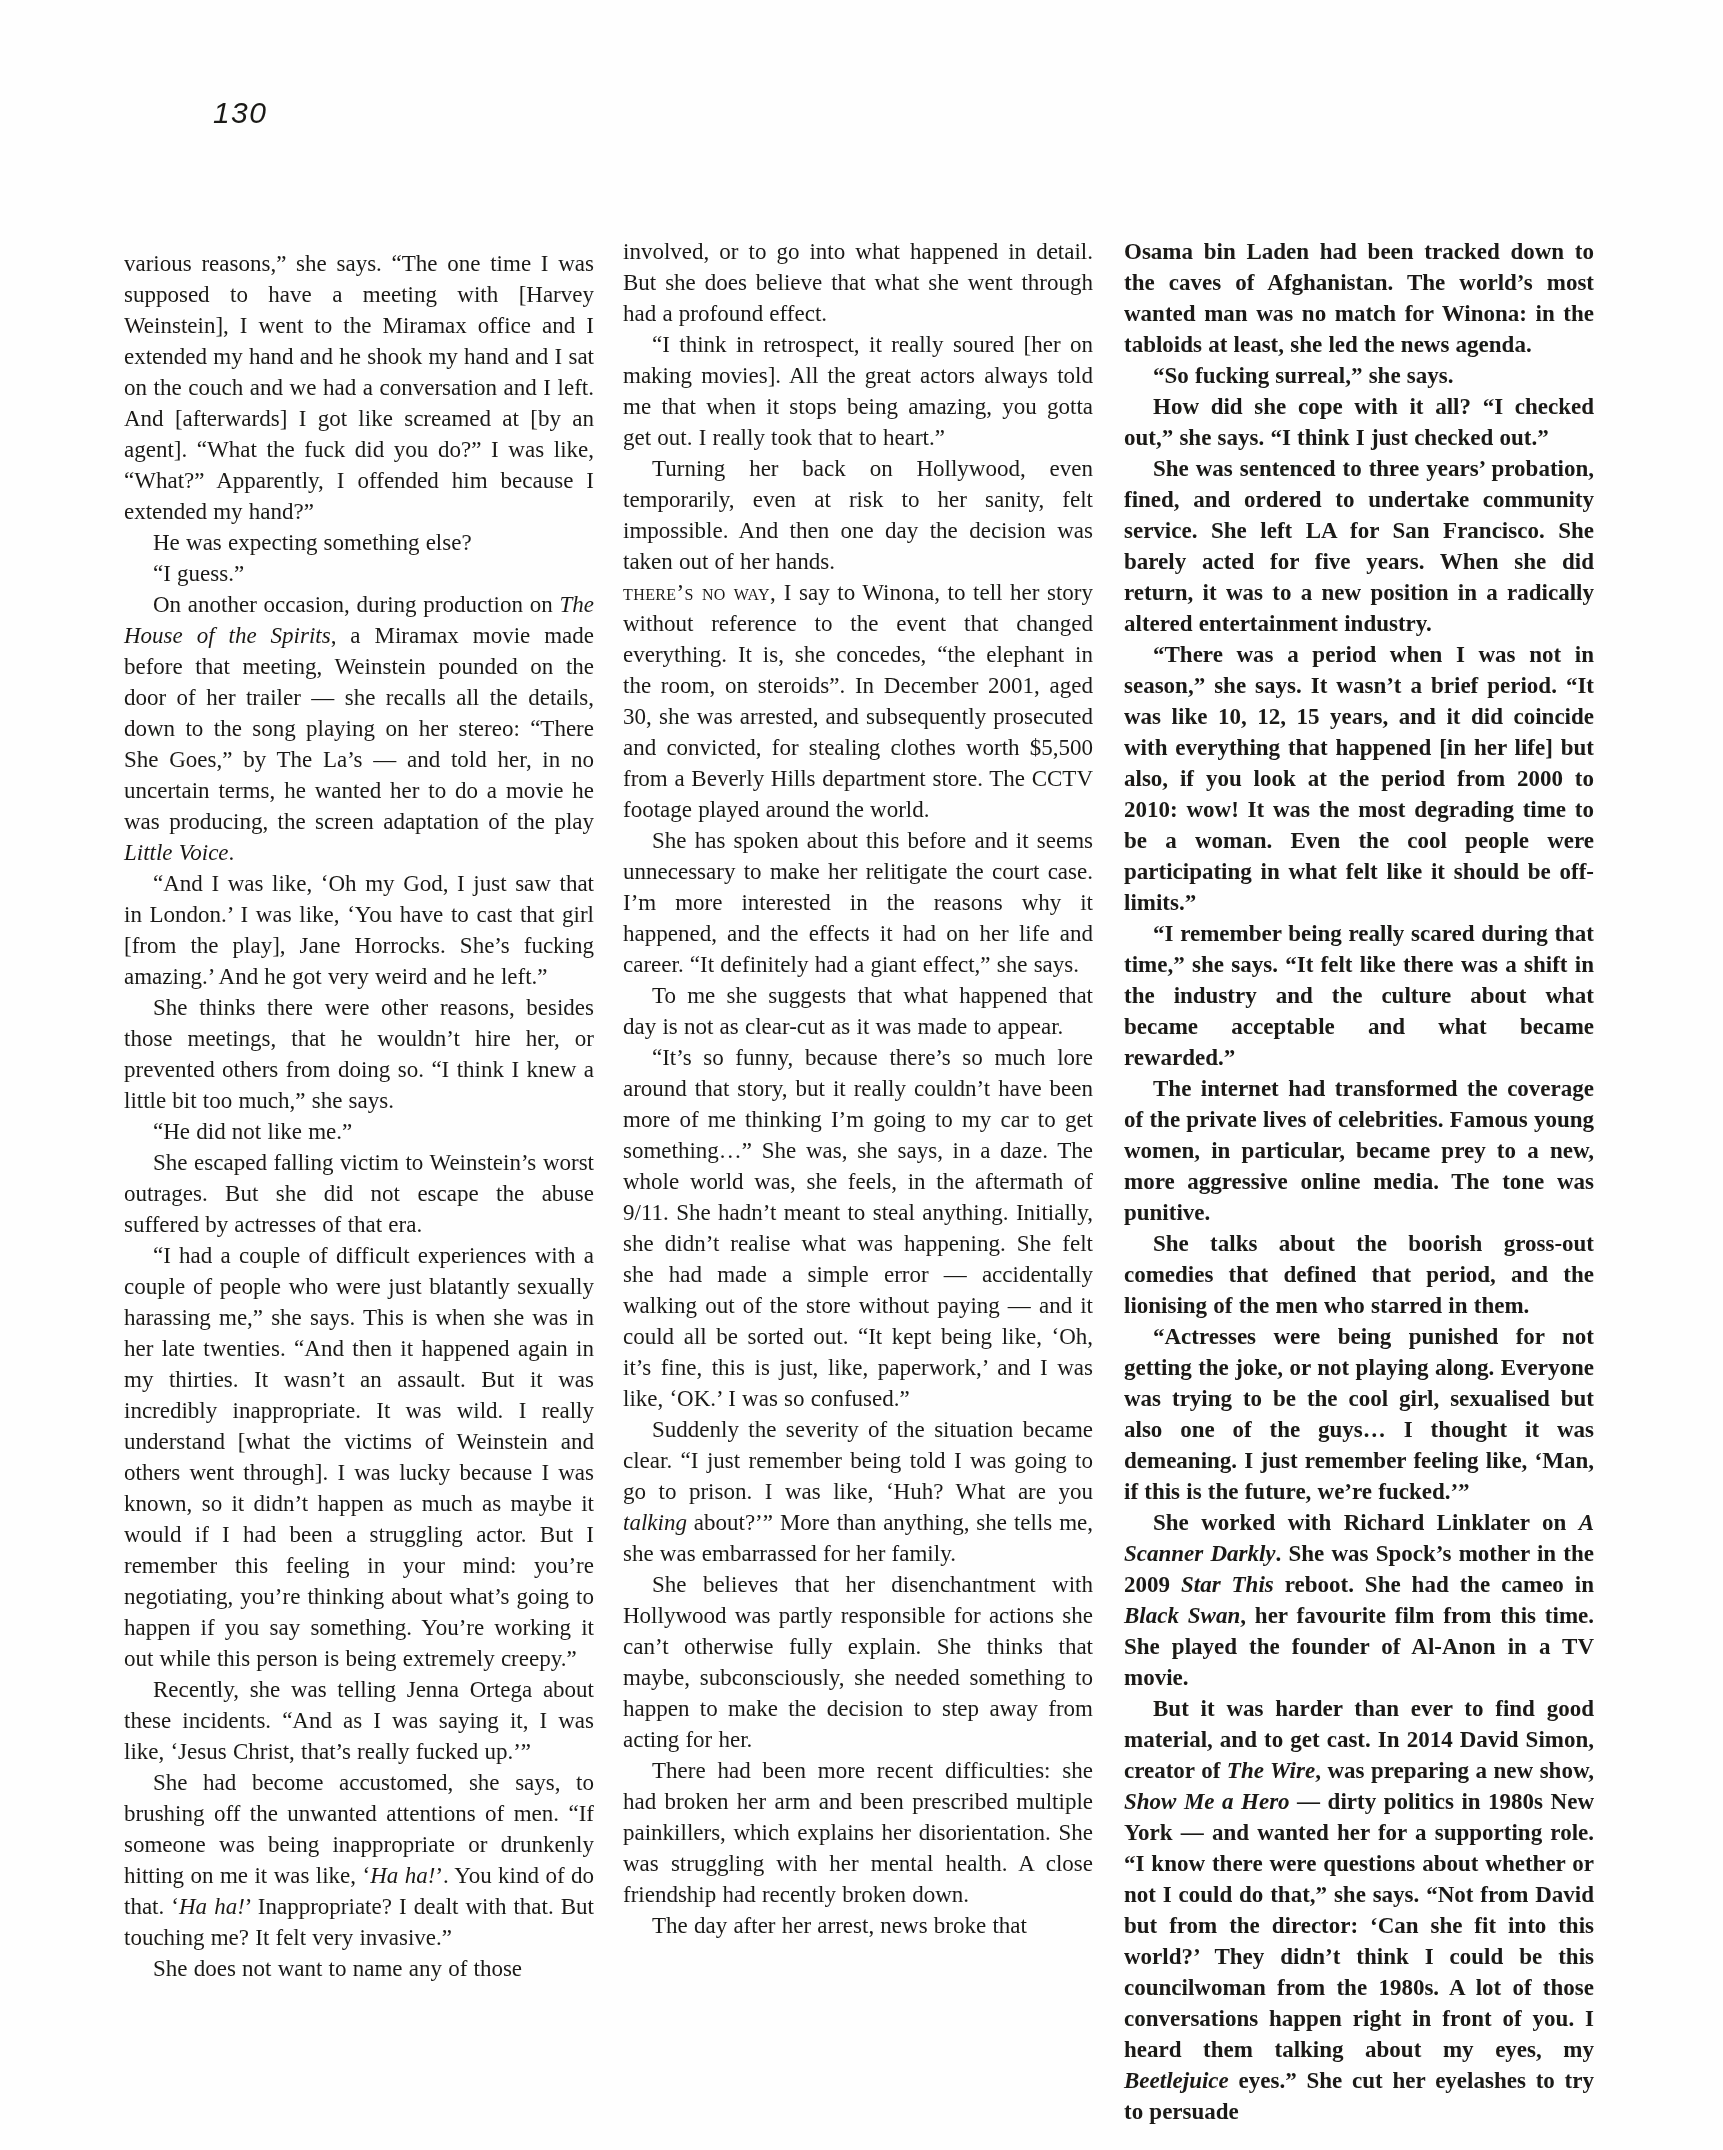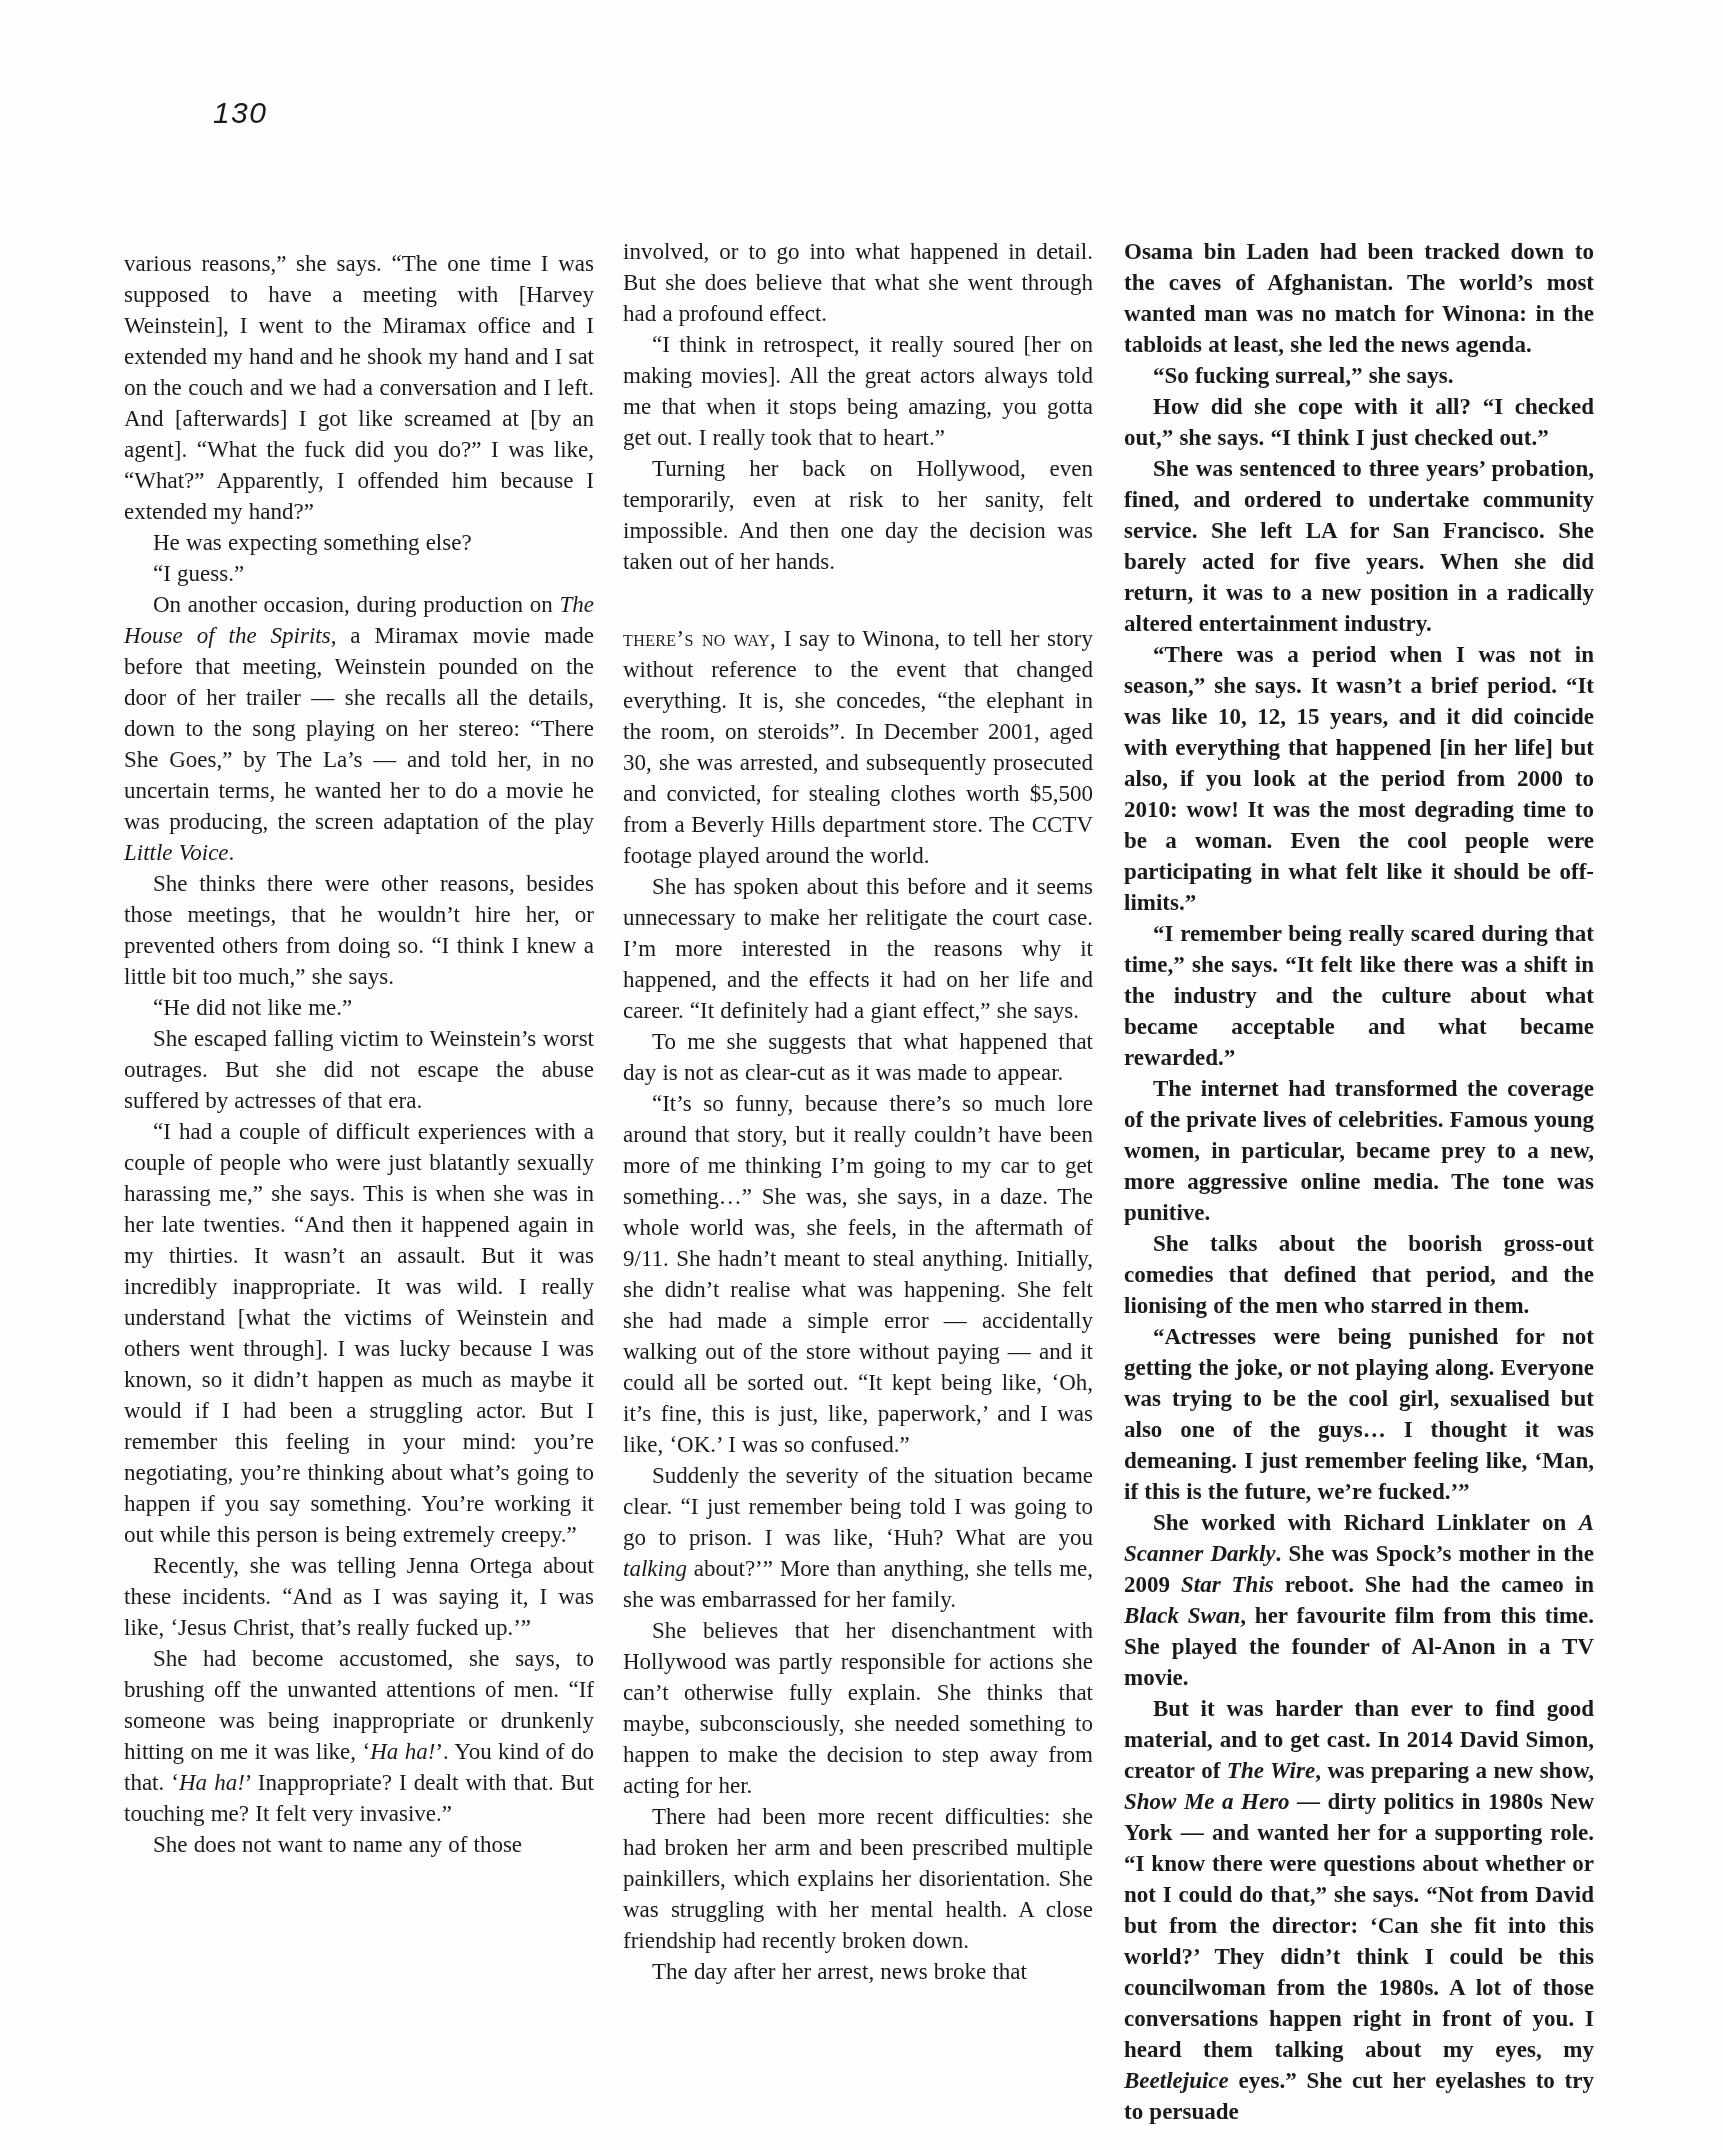--- a/index.html
+++ b/index.html
@@ -45,38 +45,39 @@
     hyphens: auto;
     -webkit-hyphens: auto;
     word-spacing: 0.02em;
   }
   .col-0 { left: 124px; margin-top: 12px; }
   .col-1 { left: 623px; }
   .col-2 { left: 1124px; font-weight: bold; }
   .col p { margin: 0; padding: 0; }
   .col p.indent { text-indent: 29px; }
   .col p.flush { text-indent: 0; }
-  .col p.section { text-indent: 0; margin-top: 46px; }
+  .col p.section { text-indent: 0; }
   .col em { font-style: italic; }
   .col .sc {
     font-variant: small-caps;
     letter-spacing: 0.4px;
   }
 </style>
 </head>
 <body style="background: rgb(254, 254, 254); color: rgb(27, 26, 23);">
 
 <div class="page">
   <div class="folio">130</div>
   <div class="article">
     <div class="col col-0">
         <p class="flush"><span>various reasons,” she says. “The one time I was supposed to have a meeting with [Harvey Weinstein], I went to the Miramax office and I extended my hand and he shook my hand and I sat on the couch and we had a conversation and I left. And [afterwards] I got like screamed at [by an agent]. “What the fuck did you do?” I was like, “What?” Apparently, I offended him because I extended my hand?”</span></p>
         <p class="indent"><span>He was expecting something else?</span></p>
         <p class="indent"><span>“I guess.”</span></p>
         <p class="indent"><span>On another occasion, during production on </span><em>The House of the Spirits</em><span>, a Miramax movie made before that meeting, Weinstein pounded on the door of her trailer — she recalls all the details, down to the song playing on her stereo: “There She Goes,” by The La’s — and told her, in no uncertain terms, he wanted her to do a movie he was producing, the screen adaptation of the play </span><em>Little Voice</em><span>.</span></p>
+        <p class="indent"><span>“And I was like, ‘Oh my God, I just saw that in London.’ I was like, ‘You have to cast that girl [from the play], Jane Horrocks. She’s fucking amazing.’ And he got very weird and he left.”</span></p>
         <p class="indent"><span>She thinks there were other reasons, besides those meetings, that he wouldn’t hire her, or prevented others from doing so. “I think I knew a little bit too much,” she says.</span></p>
         <p class="indent"><span>“He did not like me.”</span></p>
         <p class="indent"><span>She escaped falling victim to Weinstein’s worst outrages. But she did not escape the abuse suffered by actresses of that era.</span></p>
         <p class="indent"><span>“I had a couple of difficult experiences with a couple of people who were just blatantly sexually harassing me,” she says. This is when she was in her late twenties. “And then it happened again in my thirties. It wasn’t an assault. But it was incredibly inappropriate. It was wild. I really understand [what the victims of Weinstein and others went through]. I was lucky because I was known, so it didn’t happen as much as maybe it would if I had been a struggling actor. But I remember this feeling in your mind: you’re negotiating, you’re thinking about what’s going to happen if you say something. You’re working it out while this person is being extremely creepy.”</span></p>
         <p class="indent"><span>Recently, she was telling Jenna Ortega about these incidents. “And as I was saying it, I was like, ‘Jesus Christ, that’s really fucked up.’”</span></p>
         <p class="indent"><span>She had become accustomed, she says, to brushing off the unwanted attentions of men. “If someone was being inappropriate or drunkenly hitting on me it was like, ‘</span><em>Ha ha!</em><span>’. You kind of do that. ‘</span><em>Ha ha!</em><span>’ Inappropriate? I dealt with that. But touching me? It felt very invasive.”</span></p>
         <p class="indent"><span>She does not want to name any of those</span></p>
       </div>
     <div class="col col-1">
         <p class="flush"><span>involved, or to go into what happened in detail. But she does believe that what she went through had a profound effect.</span></p>

